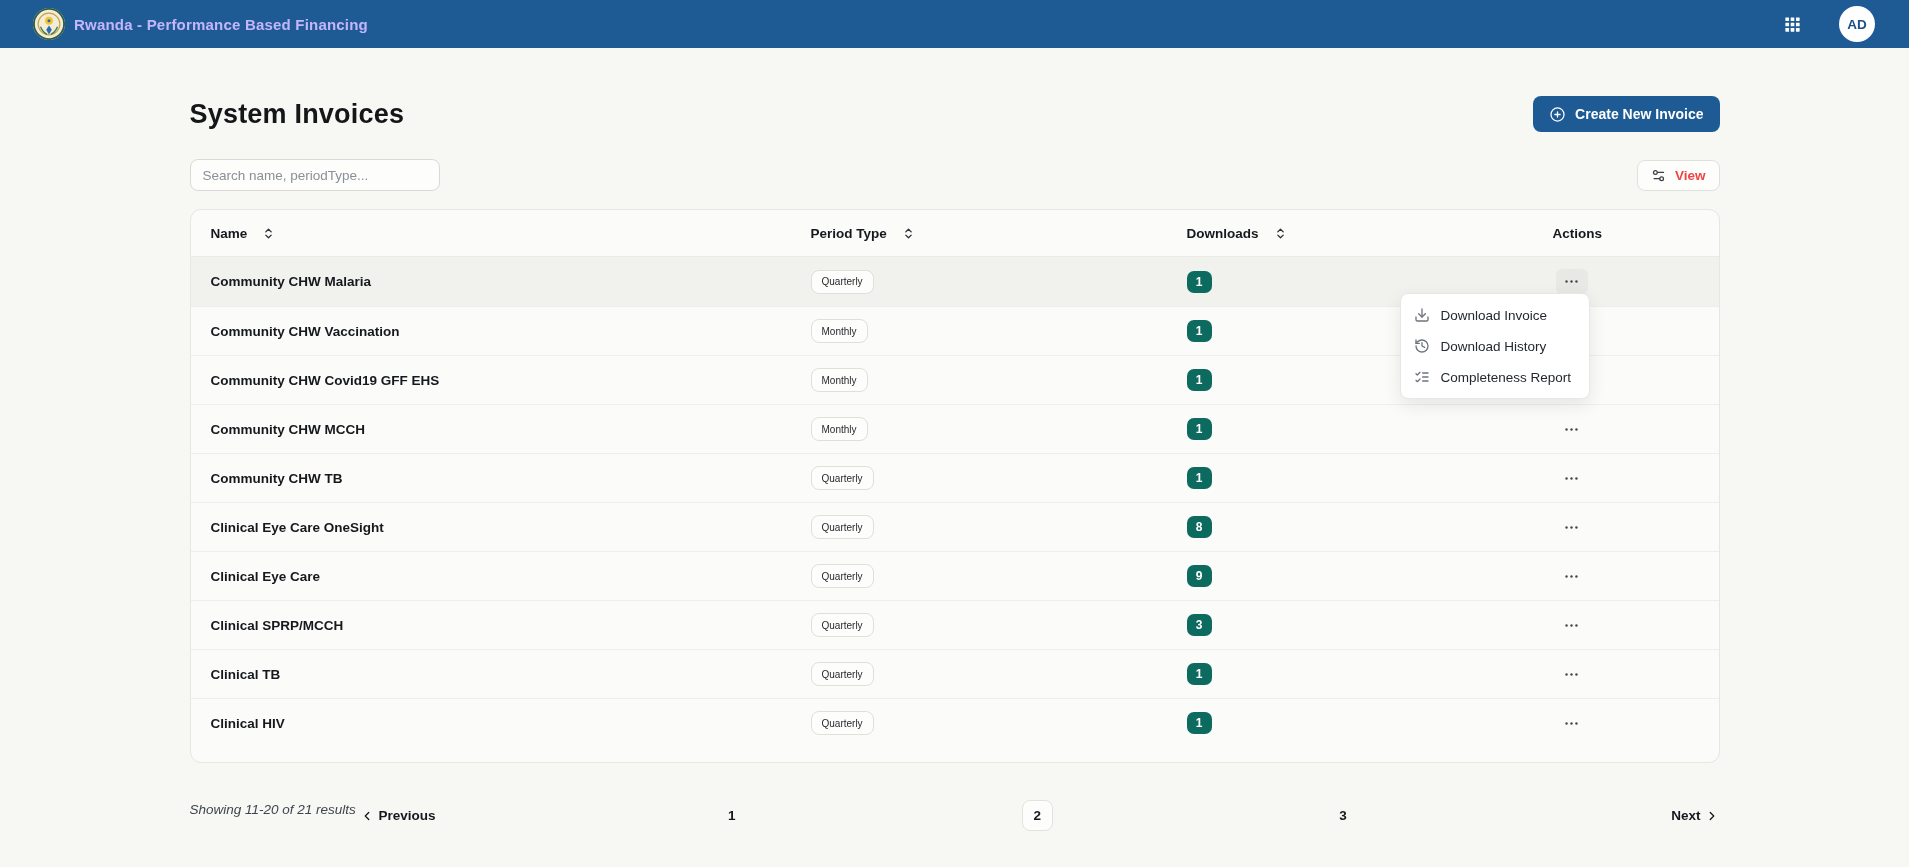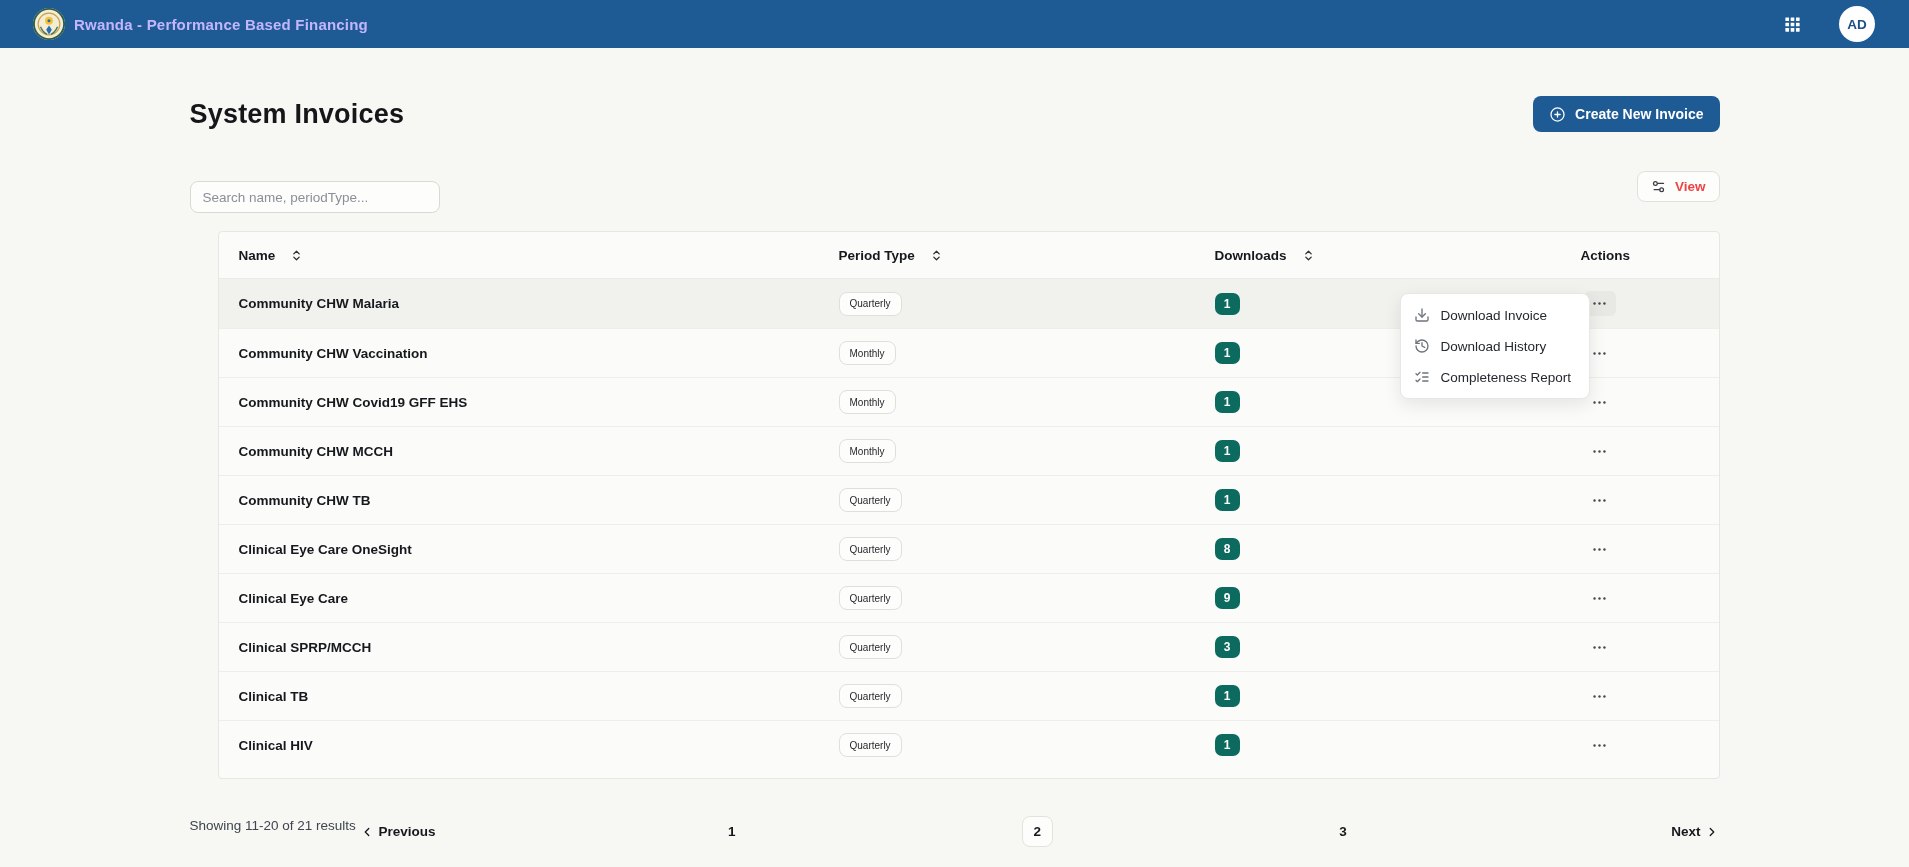--- a/index.html
+++ b/index.html
@@ -31,34 +31,34 @@
   .btn-primary {
     display:flex; align-items:center; gap:9px;
     background:var(--accent,#1e5b95); color:#fff;
     border:none; border-radius:8px; height:36px; padding:0 16px;
     font-size:14px; font-weight:600; font-family:inherit; cursor:pointer;
   }
   .btn-primary svg { width:17px; height:17px; }
   .toolbar { margin-top:27px; display:flex; align-items:center; justify-content:space-between; }
   .search-input {
     width:250px; height:32px; border:1px solid #d9d9d5; border-radius:8px;
-    background:#fdfdfc; padding:0 12px; font-size:13.5px; font-family:inherit; color:#000000;margin-top:22px;
+    background:#fdfdfc; padding:0 12px; font-size:13.5px; font-family:inherit; color:#000000;
   }
   .search-input::placeholder { color:#8a8f98; }
   .btn-view {
     display:flex; align-items:center; gap:9px;
     background:#fdfdfc; border:1px solid #e0e0dc; border-radius:8px;
     height:31px; padding:0 13px; font-size:13.5px; font-weight:600;
     font-family:inherit; color:#ef4444; cursor:pointer;
   }
   .btn-view svg { width:15px; height:15px; color:#3a3f45; }
   
   .card {
     margin-top:18px; background:var(--card-bg,#fbfbf9);
-    border:1px solid #e6e6e2; border-radius:4px; padding-bottom:9px;margin-left:28px;
+    border:1px solid #e6e6e2; border-radius:11px; padding-bottom:15px;
   }
   .thead, .trow {
     display:grid; grid-template-columns:600px 376px 366px minmax(0,1fr);
     align-items:center;
   }
   .thead { height:47px; border-bottom:1px solid #eaeae6; }
   .th {
     display:flex; align-items:center; gap:15px; padding-left:20px;
     font-size:13.5px; font-weight:600; color:#15181d;
   }
@@ -95,21 +95,21 @@
   }
   .menu-item {
     display:flex; align-items:center; gap:11px; height:30px; padding:0 7px;
     border-radius:6px; font-size:13.5px; color:#24292f; cursor:pointer;
     margin-bottom:1px; white-space:nowrap;
   }
   .menu-item:last-child { margin-bottom:0; }
   .menu-item svg { width:16px; height:16px; color:#6e747c; flex:0 0 auto; }
   
   .pagination-bar { margin-top:37px; display:flex; align-items:flex-start; }
-  .showing-text { width:170px; font-size:13.5px; color:#3e454e; line-height:1.55; }
+  .showing-text { width:170px; font-size:13.5px; color:#3e454e; line-height:1.55;font-style:italic; }
   .pager { flex:1; display:flex; align-items:center; justify-content:space-between; gap:4px; }
   .pager-link {
     display:flex; align-items:center; gap:5px; font-size:13.5px; font-weight:600;
     color:#15181d; cursor:pointer; background:transparent; border:none; font-family:inherit;
   }
   .pager-link svg { width:14px; height:14px; }
   .page-num {
     min-width:31px; height:31px; display:flex; align-items:center; justify-content:center;
     font-size:13.5px; font-weight:600; color:#15181d; border-radius:8px;
     border:1px solid transparent; background:transparent; cursor:pointer; font-family:inherit;

